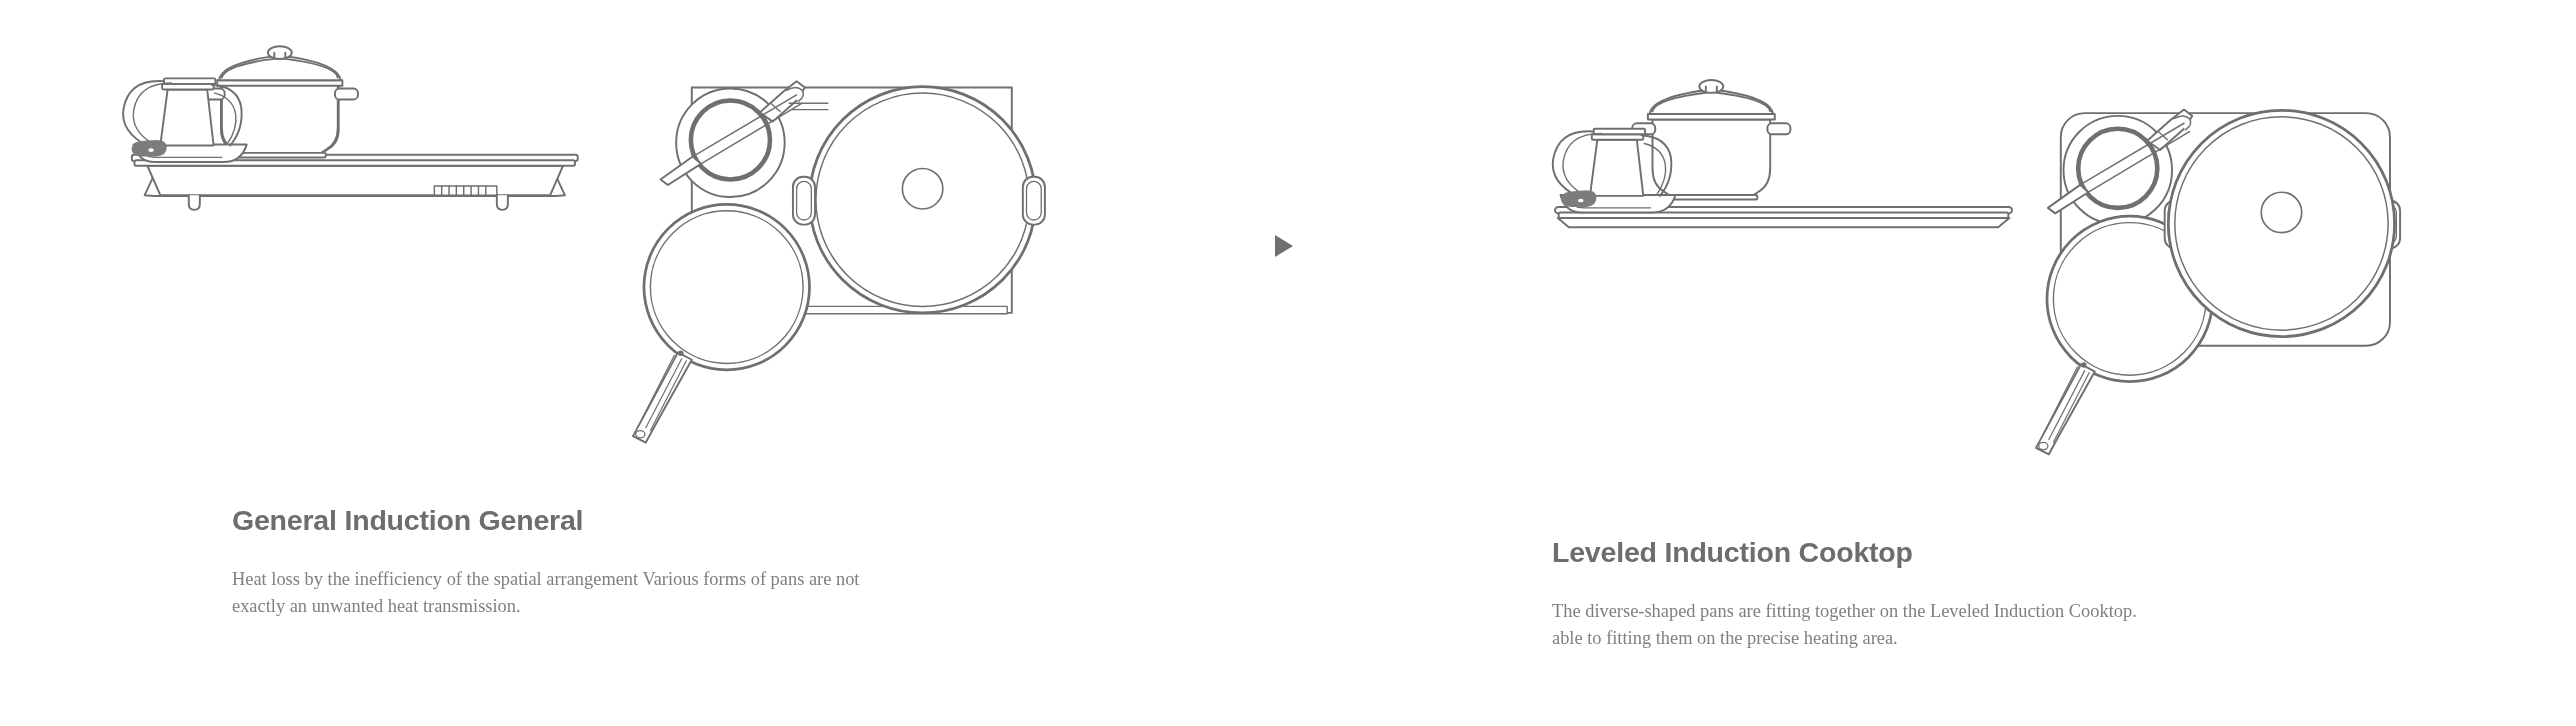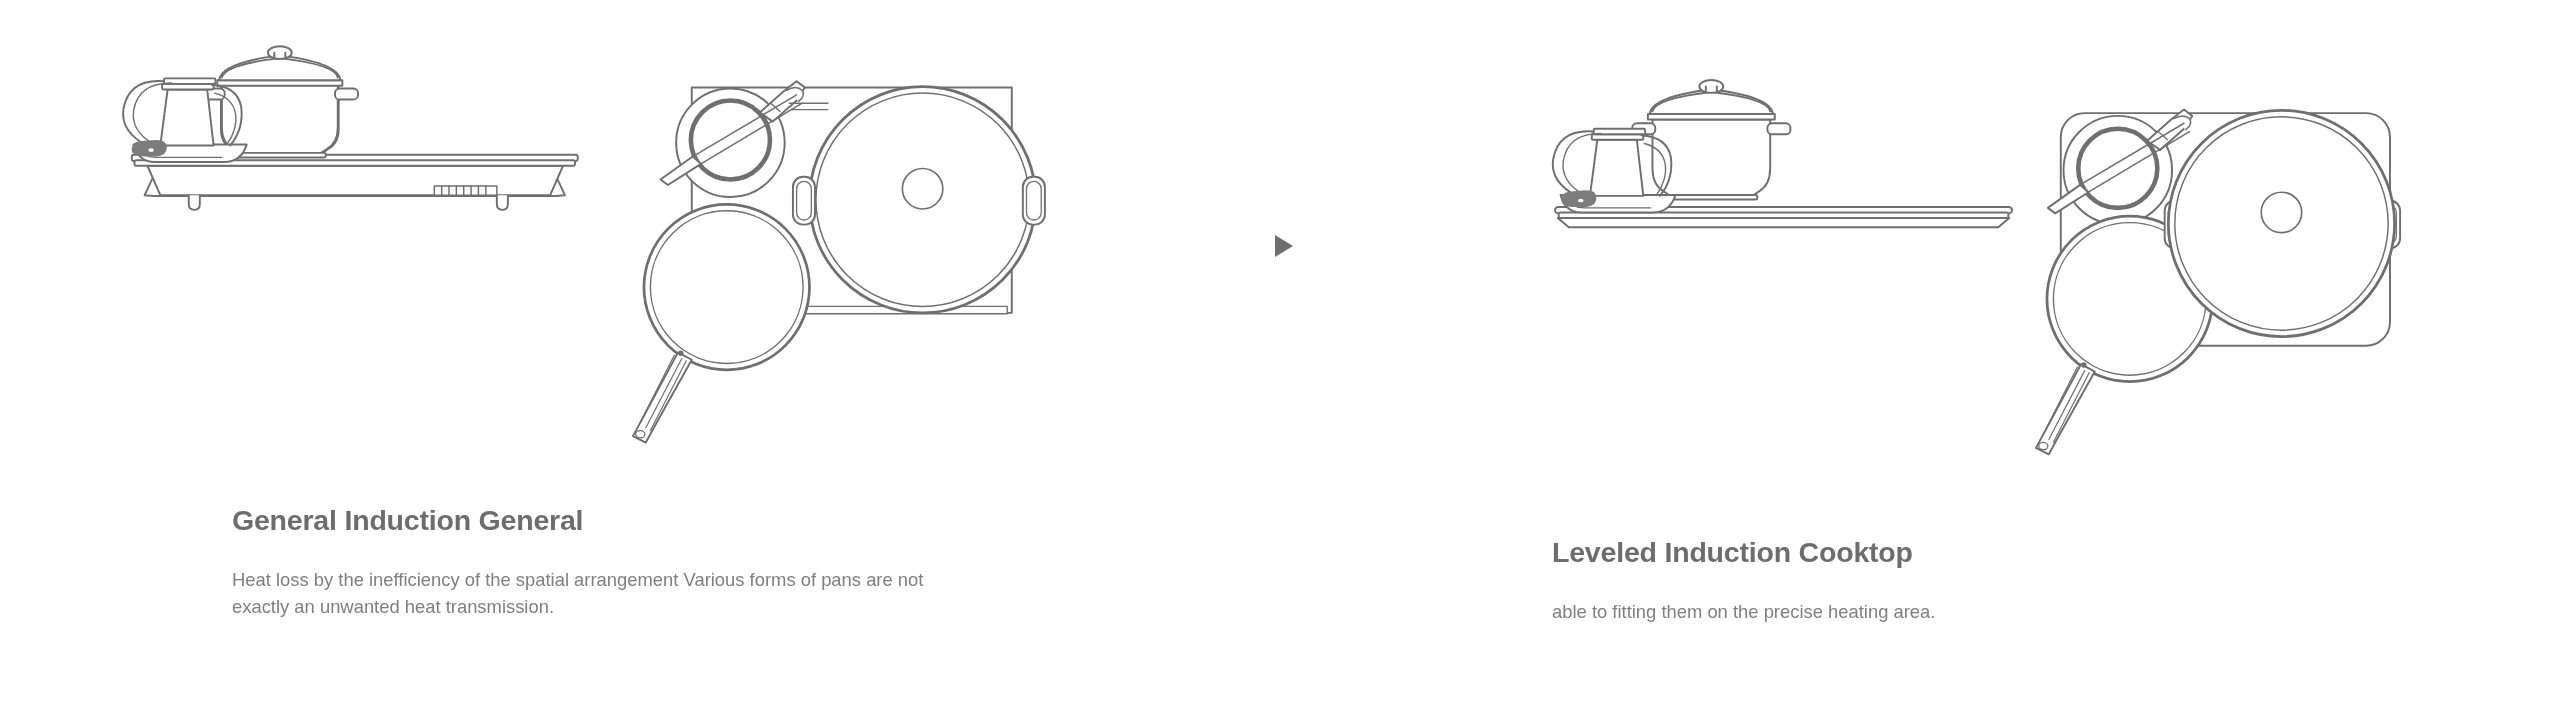--- a/index.html
+++ b/index.html
@@ -59,21 +59,21 @@
   .caption-body {
     position: absolute;
     top: 566px;
     left: 0;
     margin: 0;
     font-size: 18.4px;
     line-height: 27px;
     color: #7f7f7f;
     width: 846px;
   }
-  .caption-body .line { display: block; white-space: nowrap; }
+  .caption-body .line { display: block; white-space: nowrap; font-family: Liberation Serif, serif; }
 
   .arrow-marker {
     position: absolute;
     left: 1275px;
     top: 235px;
     width: 0;
     height: 0;
     border-top: 11px solid transparent;
     border-bottom: 11px solid transparent;
     border-left: 18.4px solid #6f6f6f;
@@ -291,19 +291,20 @@
             <circle cx="930" cy="168" r="116" fill="none" stroke-width="1.6"></circle>
             <circle cx="930" cy="156" r="22" fill="#ffffff" stroke-width="1.8"></circle>
           </g>
         </g>
       </svg>
     </div>
 
     <div class="caption">
       <h2 class="caption-title">Leveled Induction Cooktop</h2>
       <p class="caption-body">
+        <span class="line">The diverse-shaped pans are fitting together on the Leveled Induction Cooktop.</span>
         <span class="line">able to fitting them on the precise heating area.</span>
       </p>
     </div>
   </section>
 
 </div>
 
 
 </body></html>

